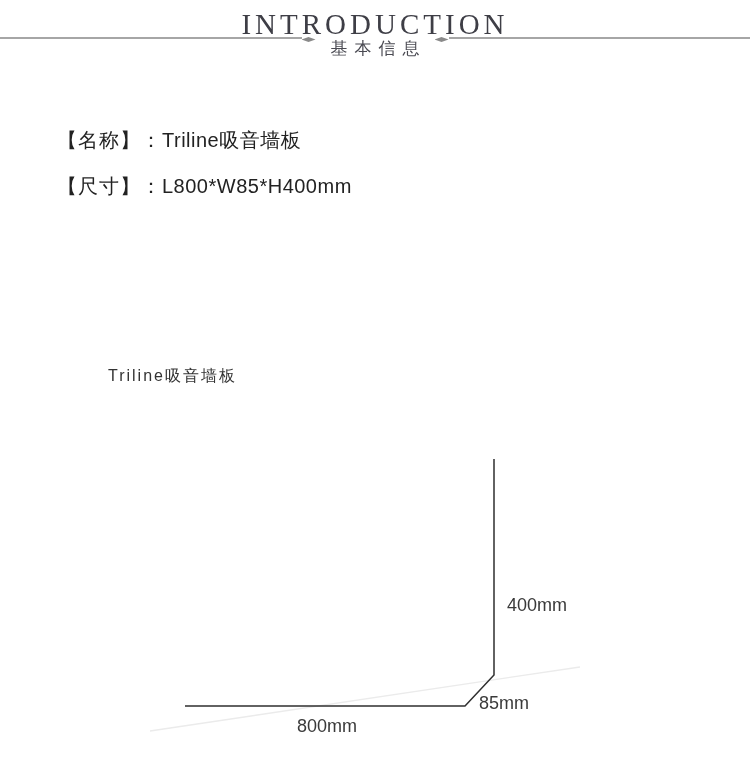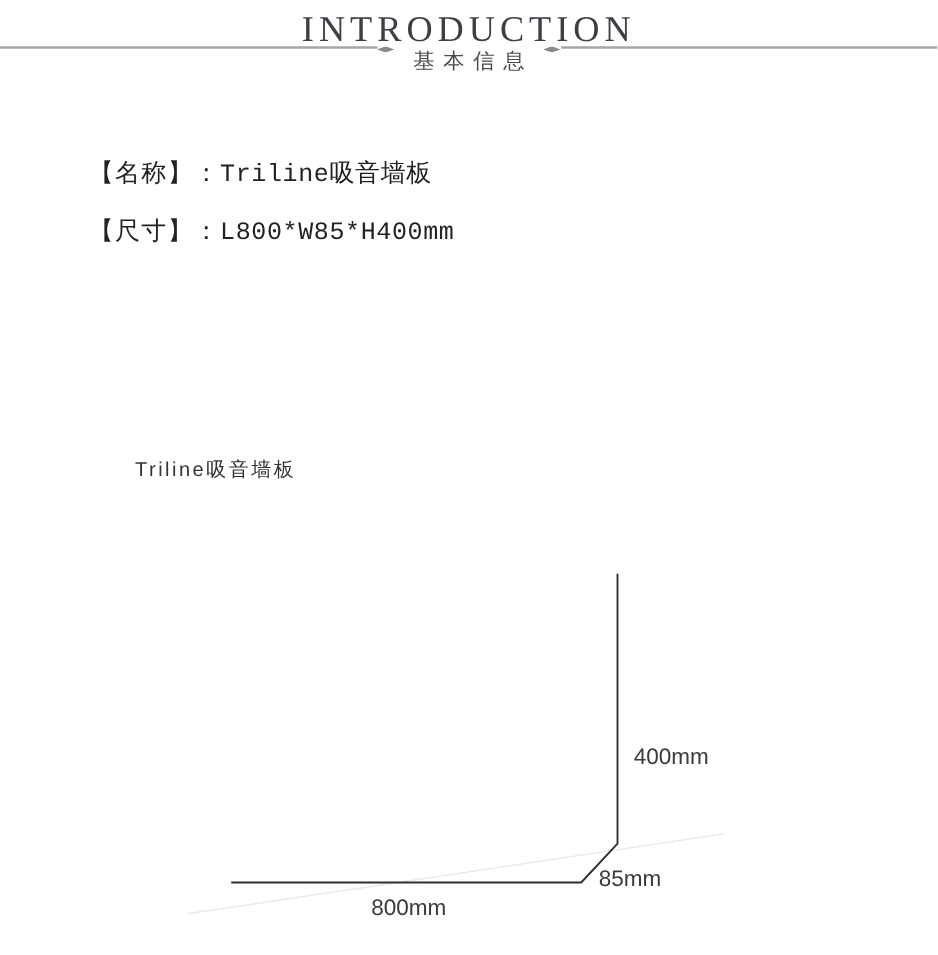--- a/index.html
+++ b/index.html
@@ -40,23 +40,22 @@
   .hdr-sub-text{
     font-size:17px;
     letter-spacing:7px;
     color:#4a4a52;
     padding:0 8px 0 15px;
     white-space:nowrap;
   }
   
   .specs{
     position:absolute;
-    left:71px;
+    left:57px;
     top:130px;
-    font-family:Liberation Mono, monospace;
   }
   .spec-row{
     font-size:20px;
     line-height:21px;
     letter-spacing:1px;
     color:#222222;
     margin-bottom:25px;
     white-space:nowrap;
   }
   .spec-row .val{letter-spacing:0.5px;}

